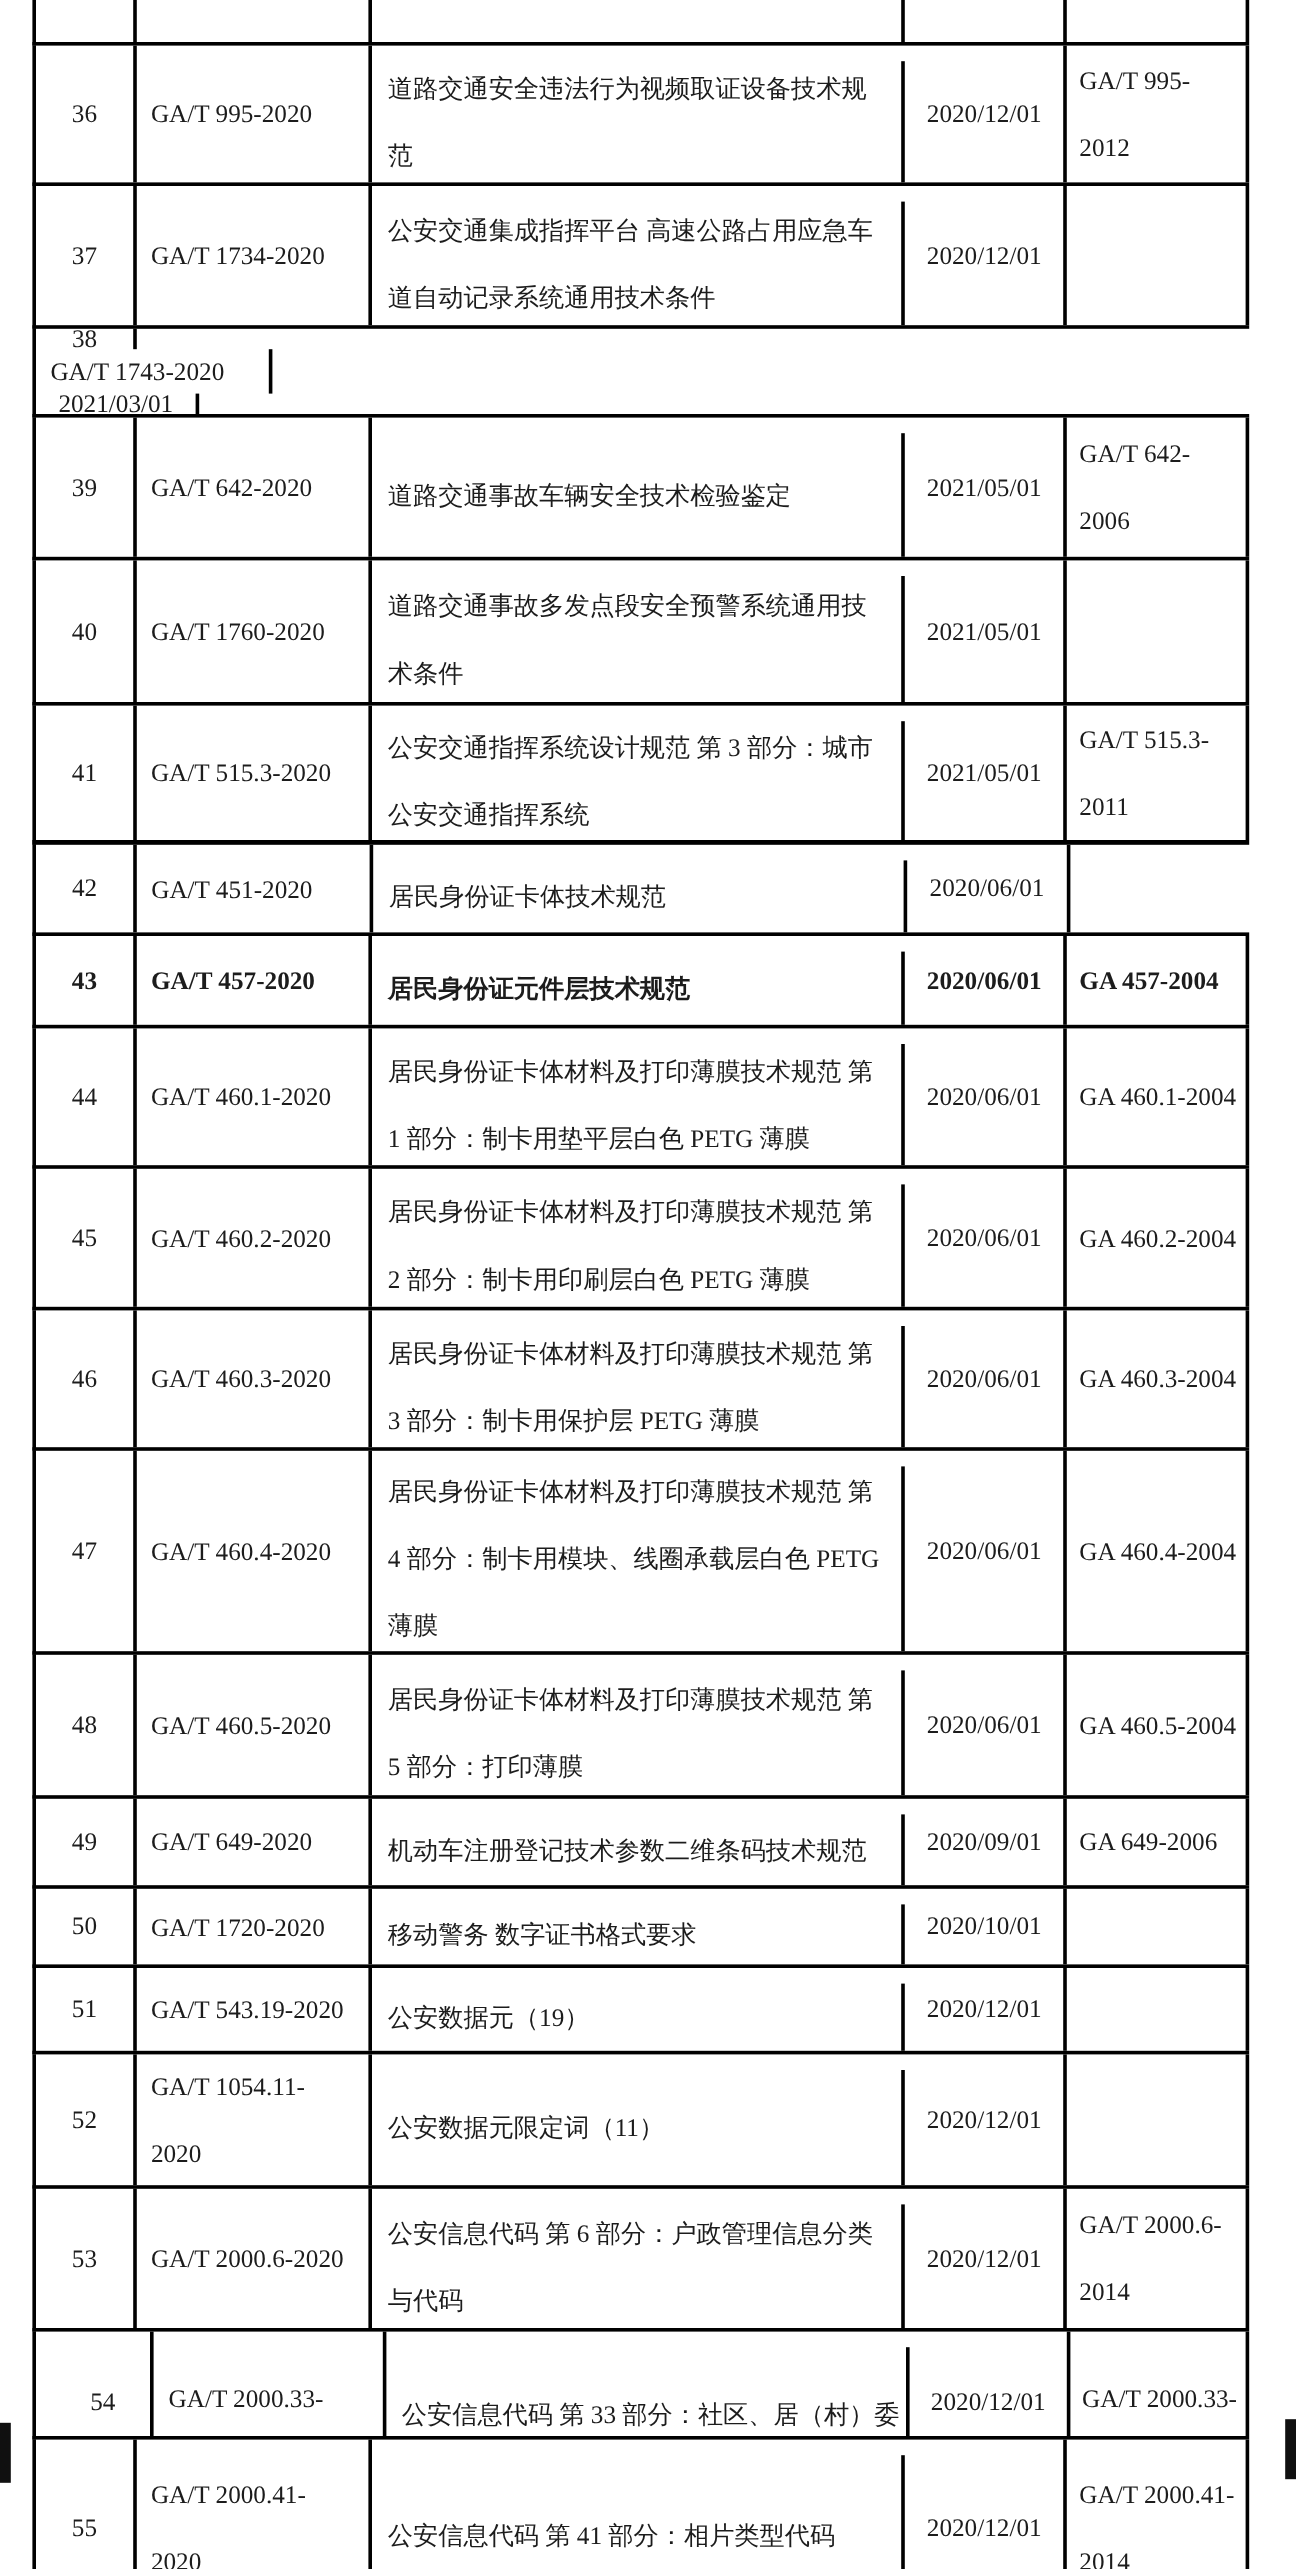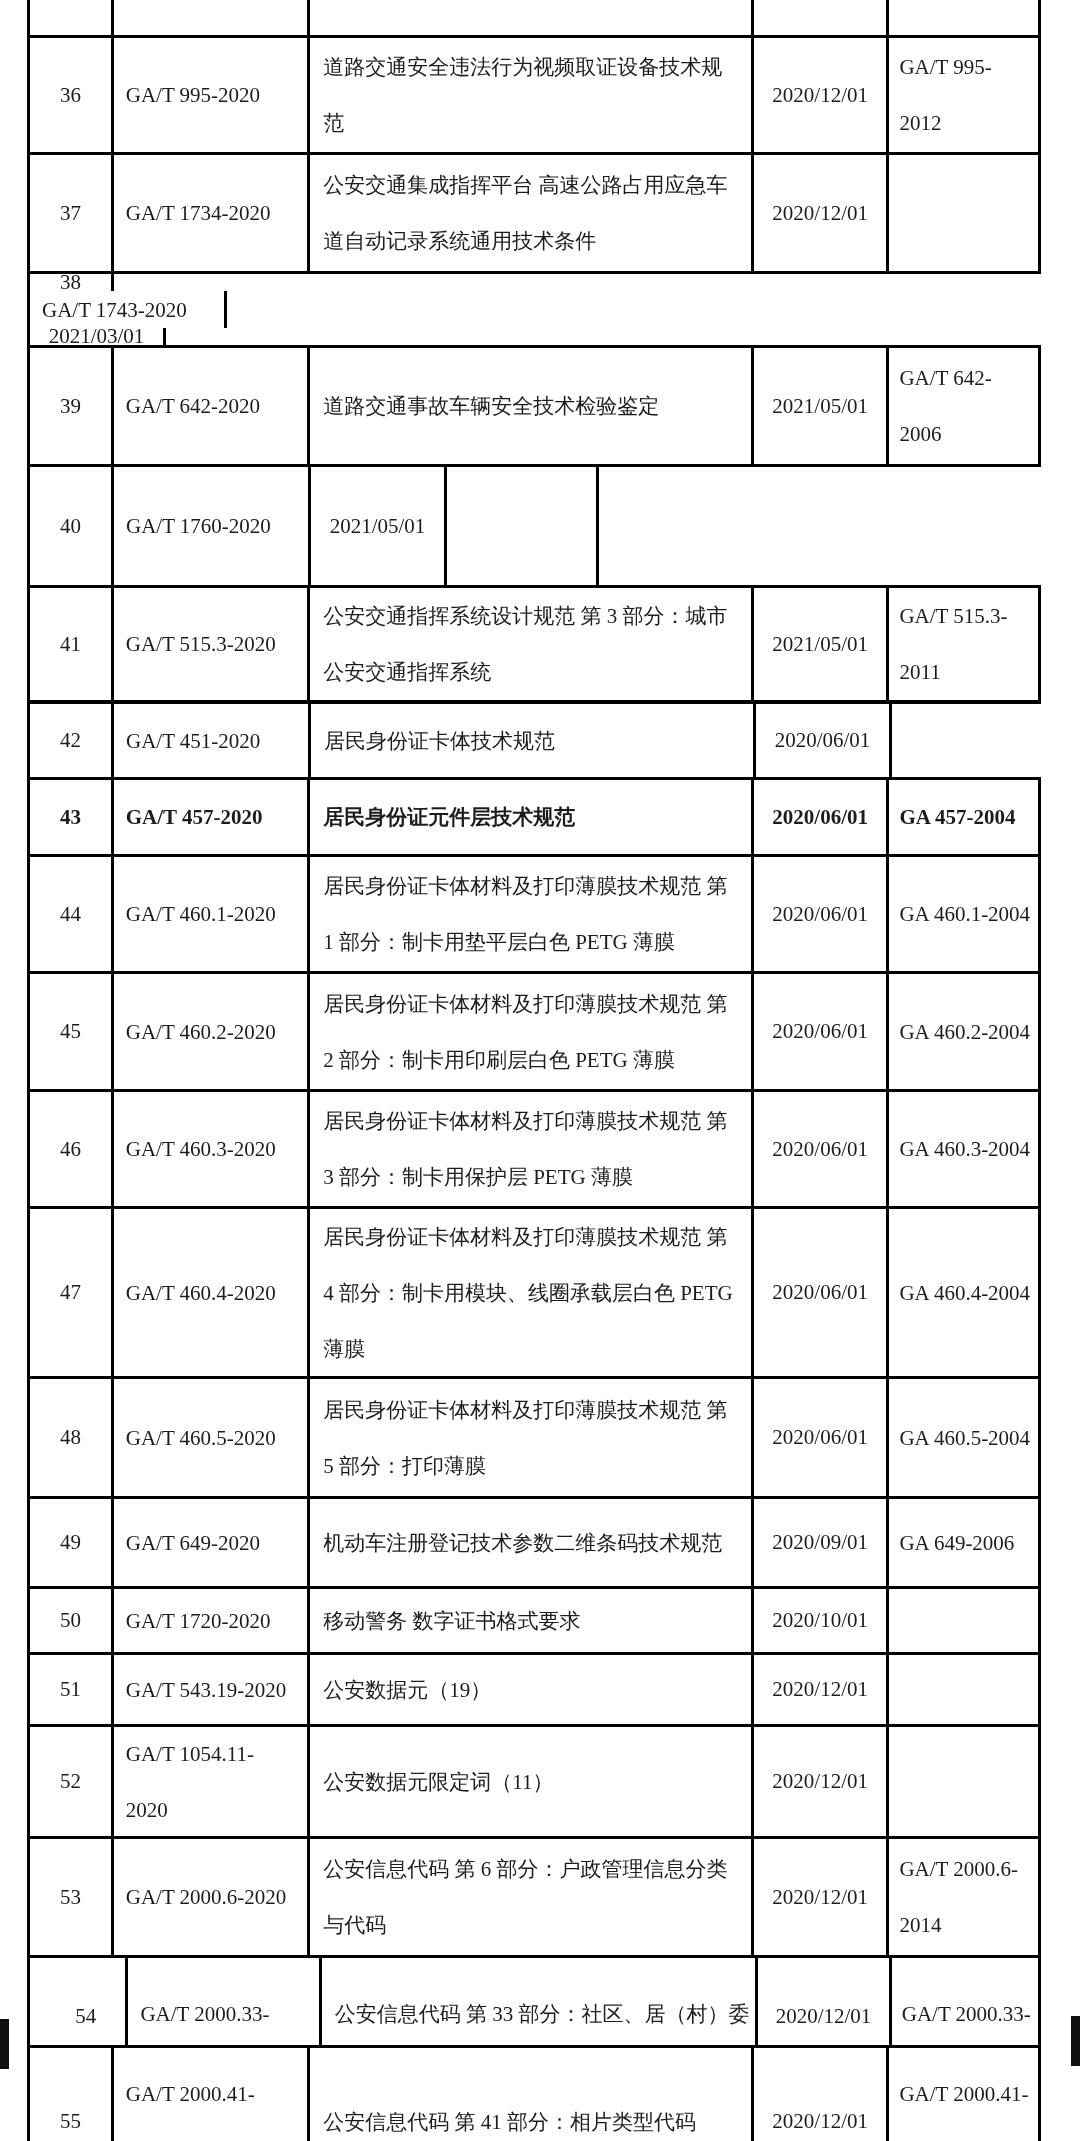--- a/index.html
+++ b/index.html
@@ -31,21 +31,21 @@
     border-right:3px solid #000;
     display:flex;
     align-items:center;
     overflow:hidden;
     font-size:21px;
     white-space:pre-line;
     line-height:56px;
   }
   .c-num{width:84px;justify-content:center;line-height:normal;}
   .c-code{width:197px;padding-left:12px;}
-  .c-name{width:445px;padding-left:13px;}
+  .c-name{width:445px;padding-left:13px;margin-top:13px;}
   .c-date{width:136px;justify-content:center;line-height:normal;}
   .c-rep{width:152px;padding-left:10px;}
   
   .partial .cell{align-items:flex-end;}
   .partial .c-num{padding-bottom:112px;}
   .partial .c-code{padding-bottom:112px;}
   .partial .c-name{padding-bottom:86px;}
   .partial .c-date{padding-bottom:112px;}
   
   .stagger .c-code,.stagger .c-name,.stagger .c-rep{align-items:flex-start;padding-top:28px;}
@@ -100,20 +100,22 @@
         <div class="cell c-num">39</div>
         <div class="cell c-code">GA/T 642-2020</div>
         <div class="cell c-name">道路交通事故车辆安全技术检验鉴定</div>
         <div class="cell c-date">2021/05/01</div>
         <div class="cell c-rep">GA/T 642-
 2006</div>
       </div>
       <div class="row" style="height: 121px;">
         <div class="cell c-num">40</div>
         <div class="cell c-code">GA/T 1760-2020</div>
+        <div class="cell c-name">道路交通事故多发点段安全预警系统通用技
+术条件</div>
         <div class="cell c-date">2021/05/01</div>
         <div class="cell c-rep"></div>
       </div>
       <div class="row bb4" style="height: 116px;">
         <div class="cell c-num">41</div>
         <div class="cell c-code">GA/T 515.3-2020</div>
         <div class="cell c-name">公安交通指挥系统设计规范 第 3 部分：城市
 公安交通指挥系统</div>
         <div class="cell c-date">2021/05/01</div>
         <div class="cell c-rep">GA/T 515.3-
@@ -166,21 +168,21 @@
         <div class="cell c-rep">GA 460.4-2004</div>
       </div>
       <div class="row" style="height: 120px;">
         <div class="cell c-num">48</div>
         <div class="cell c-code">GA/T 460.5-2020</div>
         <div class="cell c-name">居民身份证卡体材料及打印薄膜技术规范 第
 5 部分：打印薄膜</div>
         <div class="cell c-date">2020/06/01</div>
         <div class="cell c-rep">GA 460.5-2004</div>
       </div>
-      <div class="row" style="height: 90px;">
+      <div class="row" style="height: 75px;">
         <div class="cell c-num">49</div>
         <div class="cell c-code">GA/T 649-2020</div>
         <div class="cell c-name">机动车注册登记技术参数二维条码技术规范</div>
         <div class="cell c-date">2020/09/01</div>
         <div class="cell c-rep">GA 649-2006</div>
       </div>
       <div class="row" style="height: 66px;">
         <div class="cell c-num">50</div>
         <div class="cell c-code">GA/T 1720-2020</div>
         <div class="cell c-name">移动警务 数字证书格式要求</div>

